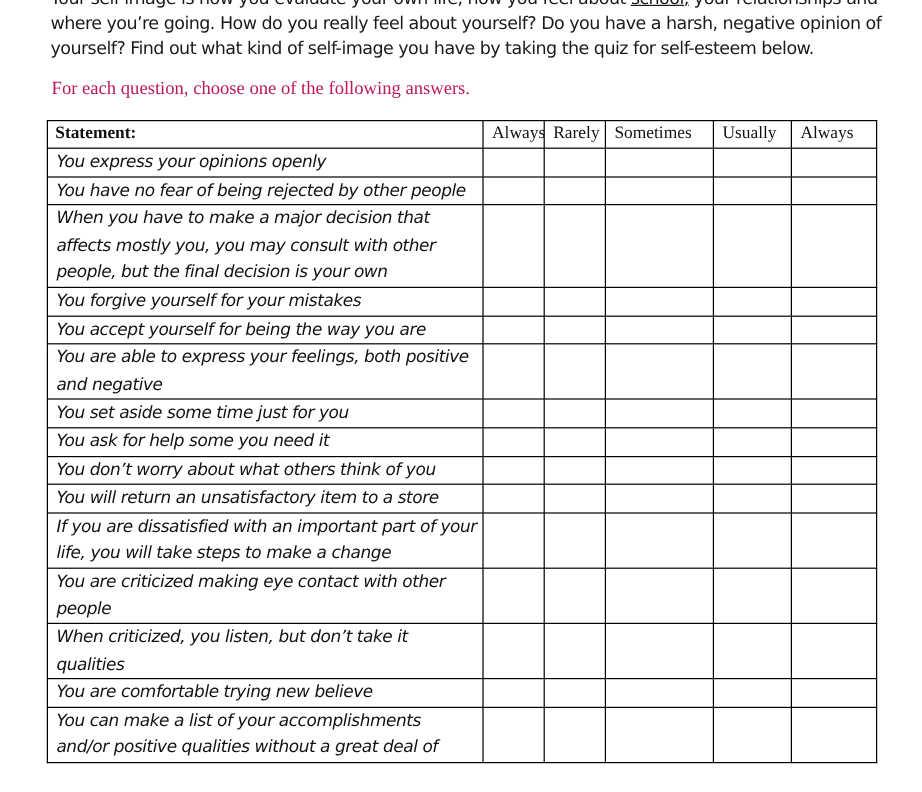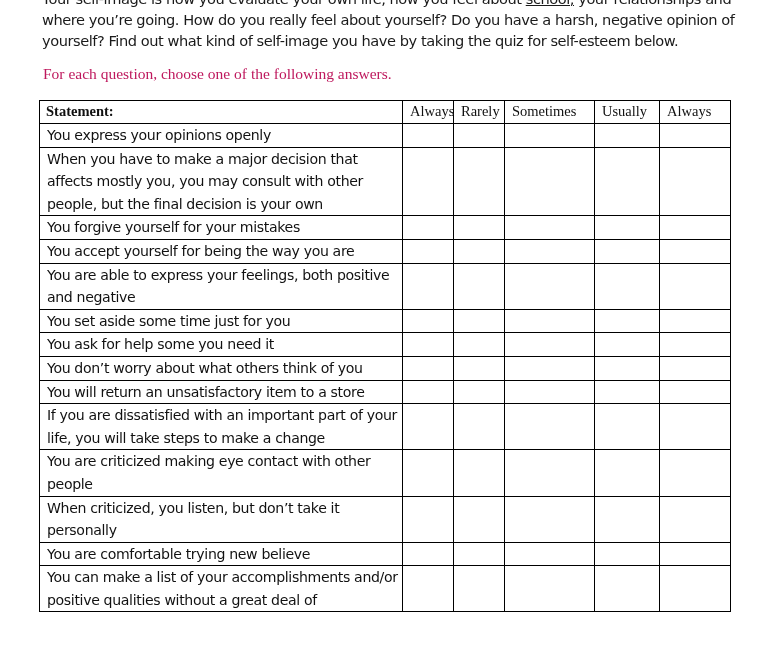--- a/index.html
+++ b/index.html
@@ -79,20 +79,21 @@
     line-height: 20px;
     text-align: left;
     height: 22px;
     color: #111111;
   }
   th.col-statement { padding-left: 6px; font-weight: bold; }
   th.col-option    { padding-left: 7px; }
 
   td.statement-cell {
     font-family: "DejaVu Sans", sans-serif;
+    font-style: italic;
     font-size: 14.1px;
     line-height: 22.6px;
     letter-spacing: -0.35px;
     padding: 0 4px 0 7px;
     color: #111111;
   }
   td.answer-cell { }
 
   
   col.c-statement { width: 363px; }
@@ -135,20 +136,28 @@
     <tbody>
         <tr>
           <td class="statement-cell">You express your opinions openly</td>
           <td class="answer-cell"></td>
           <td class="answer-cell"></td>
           <td class="answer-cell"></td>
           <td class="answer-cell"></td>
           <td class="answer-cell"></td>
         </tr>
         <tr>
+          <td class="statement-cell">You have no fear of being rejected by other people</td>
+          <td class="answer-cell"></td>
+          <td class="answer-cell"></td>
+          <td class="answer-cell"></td>
+          <td class="answer-cell"></td>
+          <td class="answer-cell"></td>
+        </tr>
+        <tr>
           <td class="statement-cell">When you have to make a major decision that affects mostly you,  you may consult with other people, but the final decision is your own</td>
           <td class="answer-cell"></td>
           <td class="answer-cell"></td>
           <td class="answer-cell"></td>
           <td class="answer-cell"></td>
           <td class="answer-cell"></td>
         </tr>
         <tr>
           <td class="statement-cell">You forgive yourself for your mistakes</td>
           <td class="answer-cell"></td>
@@ -215,21 +224,21 @@
         </tr>
         <tr>
           <td class="statement-cell">You are criticized making eye contact with other people</td>
           <td class="answer-cell"></td>
           <td class="answer-cell"></td>
           <td class="answer-cell"></td>
           <td class="answer-cell"></td>
           <td class="answer-cell"></td>
         </tr>
         <tr>
-          <td class="statement-cell">When criticized, you listen, but don’t take it personally</td>
+          <td class="statement-cell">When criticized, you listen, but don’t take it qualities</td>
           <td class="answer-cell"></td>
           <td class="answer-cell"></td>
           <td class="answer-cell"></td>
           <td class="answer-cell"></td>
           <td class="answer-cell"></td>
         </tr>
         <tr>
           <td class="statement-cell">You are comfortable trying new believe</td>
           <td class="answer-cell"></td>
           <td class="answer-cell"></td>

